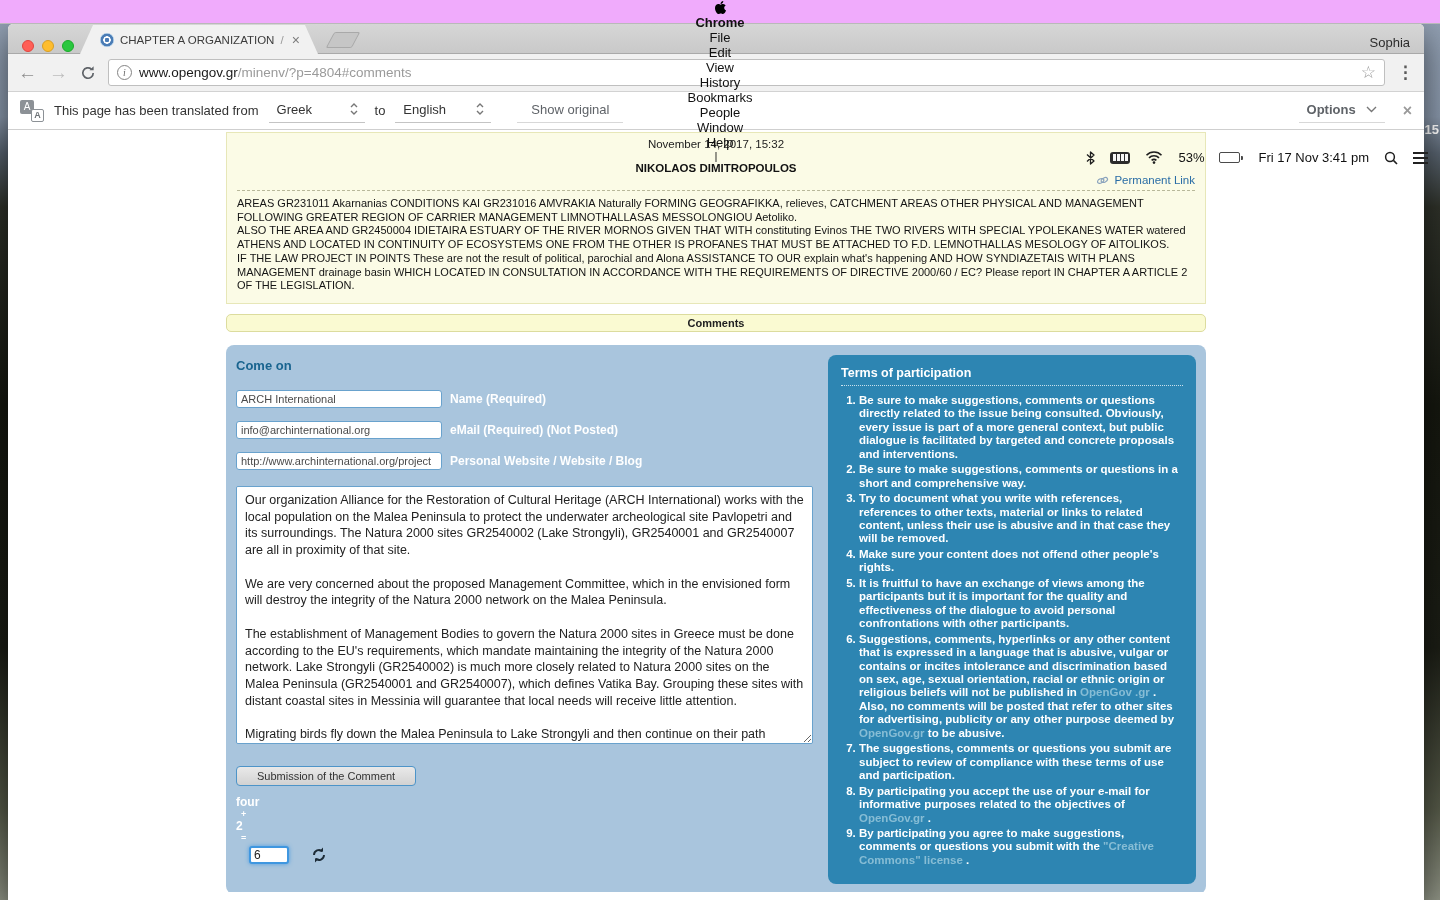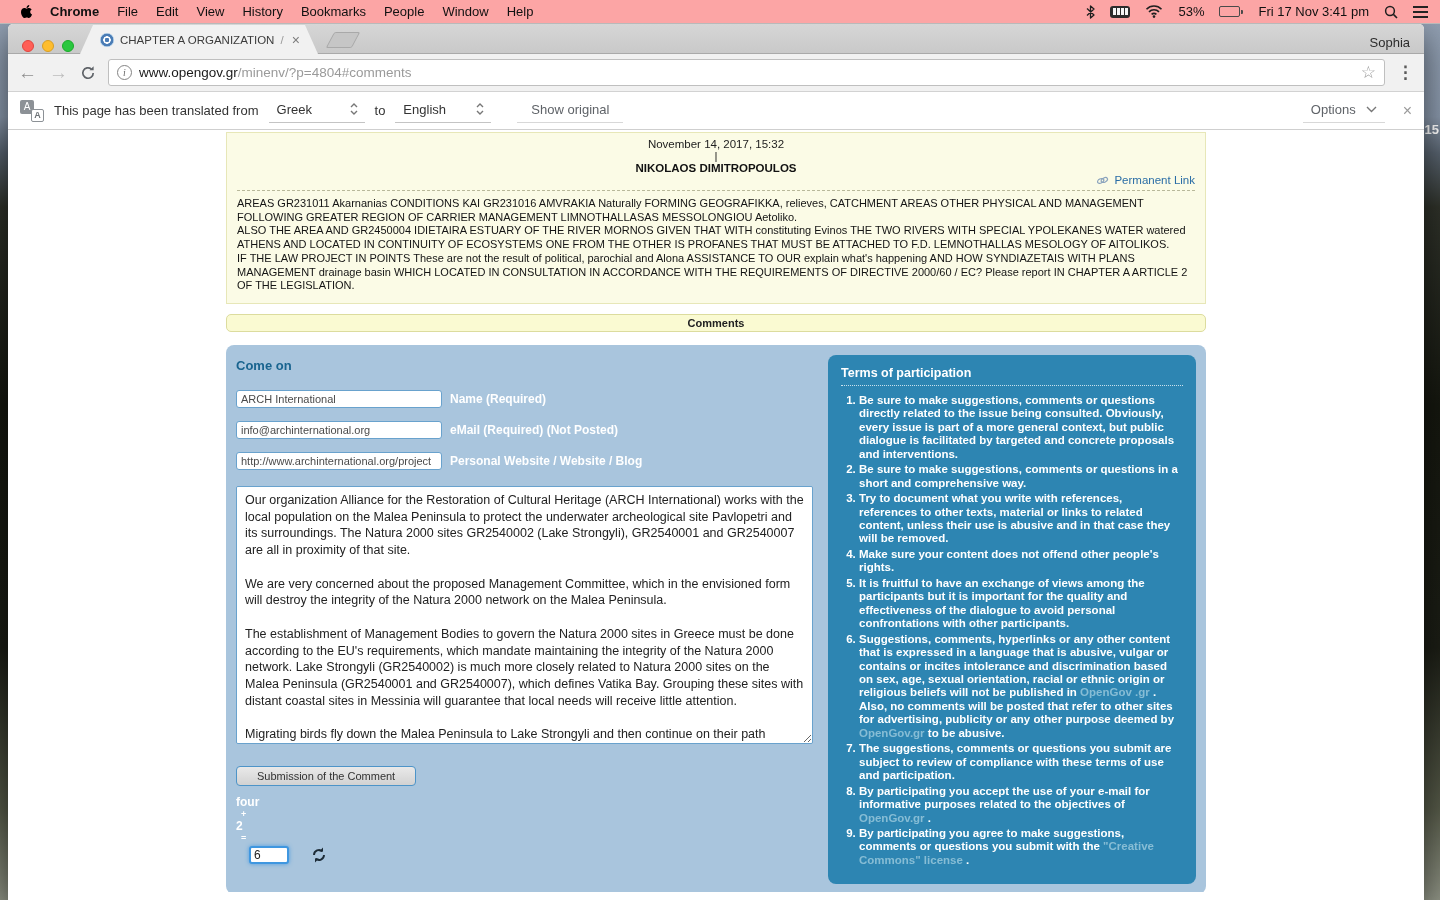--- a/index.html
+++ b/index.html
@@ -2,22 +2,22 @@
 <html><head>
 <meta charset="utf-8">
 <style>
   * { margin:0; padding:0; box-sizing:border-box; }
   html,body { width:1440px; height:900px; overflow:hidden; font-family:"Liberation Sans",sans-serif; }
   body {
     background: linear-gradient(180deg,#93a1b3 0%,#8795a8 13%,#57626e 17%,#2e3129 23%,#15170f 45%,#1b1d15 72%,#555948 90%,#8e9284 100%);
     position:relative;
   }
   
-  .menubar { position:absolute; top:0; left:0; right:0; height:24px; background:#fca5a5; border-bottom:1px solid #b9b9b9;
-    display:flex; align-items:center; padding:0 12px; font-size:13px; color:#111; z-index:30; }
+  .menubar { position:absolute; top:0; left:0; right:0; height:24px; background:#f0abfc; border-bottom:1px solid #b9b9b9;
+    display:flex; align-items:center; padding:0 12px; font-size:13px; color:#111; z-index:30;flex-direction:column; }
   .menubar .apple { margin:0 8px 0 8px; display:flex; align-items:center; }
   .menubar .mitem { padding:0 9px; }
   .menubar .mitem.first { font-weight:bold; }
   .mstatus { margin-left:auto; display:flex; align-items:center; gap:15px; }
   .mstatus .txt { font-size:13px; }
   .kb-batt { width:20px; height:12px; background:#2b2b2b; border-radius:3px; display:flex; align-items:center; justify-content:center; gap:1.5px; }
   .kb-batt i { display:block; width:2.5px; height:7px; background:#f6f6f6; }
   .batt { display:flex; align-items:center; }
   .batt .shell { width:21px; height:11px; border:1px solid #4a4a4a; border-radius:2px; padding:1px; }
   .batt .fill { width:50%; height:100%; background:#333; }
@@ -64,21 +64,21 @@
   .tr-ic { position:relative; width:24px; height:22px; flex:none; }
   .tr-ic .b1 { position:absolute; left:0; top:0; width:14px; height:14px; background:#8c9196; border-radius:2px; color:#fff;
     font-size:10px; display:flex; align-items:center; justify-content:center; }
   .tr-ic .b2 { position:absolute; right:0; bottom:0; width:13px; height:13px; background:#fff; border:1px solid #8c9196; border-radius:2px;
     color:#6d7277; font-size:9px; font-weight:bold; display:flex; align-items:center; justify-content:center; }
   .tr-msg { font-size:13px; color:#333; }
   .tr-sel { display:flex; align-items:center; gap:14px; border-bottom:1px solid #c4c4c4; padding:3px 6px 5px 8px; min-width:96px; font-size:13px; color:#333; }
   .tr-sel .chev { margin-left:auto; }
   .tr-to { font-size:13px; color:#333; }
   .tr-btn { font-size:13px; color:#5f6368; border-bottom:1px solid #d8d8d8; padding:3px 14px 5px; margin-left:16px; }
-  .tr-right { margin-left:auto; display:flex; align-items:center; gap:18px; }
+  .tr-right { margin-left:auto; display:flex; align-items:center; gap:18px;font-weight:bold; }
   .tr-options { font-size:13px; color:#5f6368; border-bottom:1px solid #d8d8d8; padding:3px 8px 5px; display:flex; align-items:center; gap:10px; }
   .tr-close { color:#9a9a9a; font-size:16px; }
   
   .page { height:762px; background:#fff; overflow:hidden; }
   .content { width:980px; margin:2px auto 0; }
   .comment-box { background:#fbfbe6; border:1px solid #e7e7b8; padding:5px 10px 10px; }
   .c-head { display:flex; align-items:center; font-size:11.5px; color:#222; border-bottom:1px dashed #b8b89a; padding-bottom:4px; margin-bottom:6px;flex-direction:column; }
   .c-date { color:#222; }
   .c-sep { margin:0 5px; color:#222; }
   .c-author { font-weight:bold; color:#111; }

